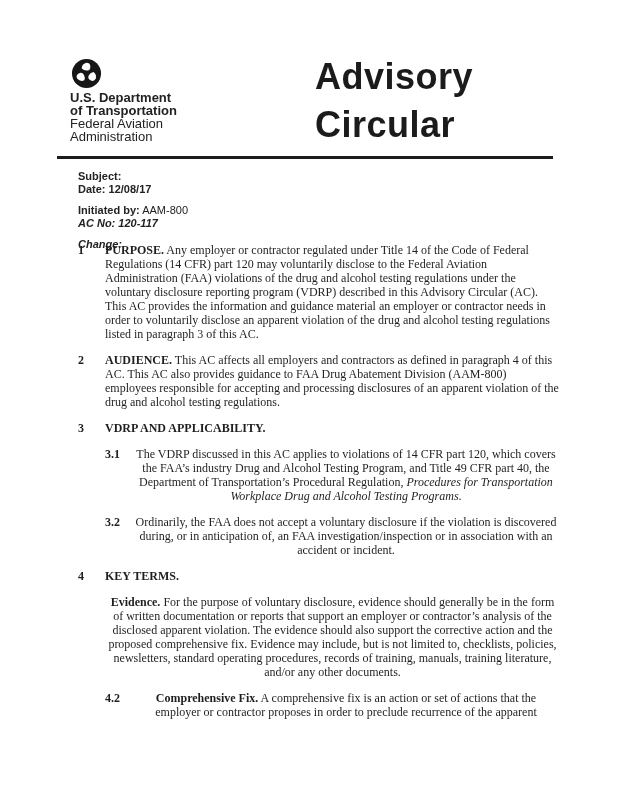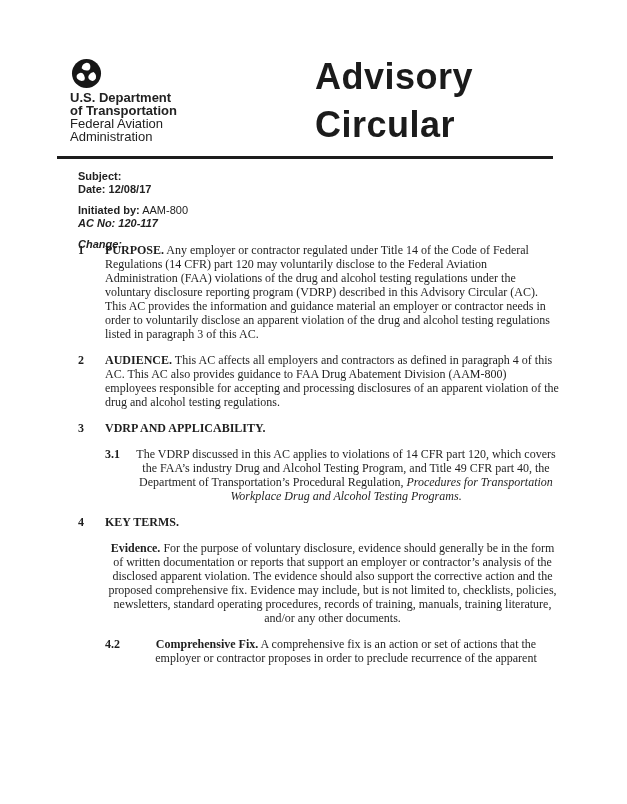--- a/index.html
+++ b/index.html
@@ -154,20 +154,24 @@
 
     <div class="sec">
       <div class="sec-num">3</div>
       <div class="sec-content">
         <span class="b">VDRP AND APPLICABILITY.</span>
         <div class="sub">
           <div class="sub-num">3.1</div>
           <div class="sub-body"><span>The VDRP discussed in this AC applies to violations of 14 CFR part 120, which covers the FAA’s industry Drug and Alcohol Testing Program, and Title 49 CFR part 40, the Department of Transportation’s Procedural Regulation,</span>
             <span class="it">Procedures for Transportation Workplace Drug and Alcohol Testing Programs</span><span>.</span></div>
         </div>
+        <div class="sub">
+          <div class="sub-num">3.2</div>
+          <div class="sub-body">Ordinarily, the FAA does not accept a voluntary disclosure if the violation is discovered during, or in anticipation of, an FAA investigation/inspection or in association with an accident or incident.</div>
+        </div>
       </div>
     </div>
 
     <div class="sec">
       <div class="sec-num">4</div>
       <div class="sec-content">
         <span class="b">KEY TERMS.</span>
         <div class="sub">
           <div class="sub-body"><span class="b">Evidence.</span>
             <span>For the purpose of voluntary disclosure, evidence should generally be in the form of written documentation or reports that support an employer or contractor’s analysis of the disclosed apparent violation. The evidence should also support the corrective action and the proposed comprehensive fix. Evidence may include, but is not limited to, checklists, policies, newsletters, standard operating procedures, records of training, manuals, training literature, and/or any other documents.</span></div>

